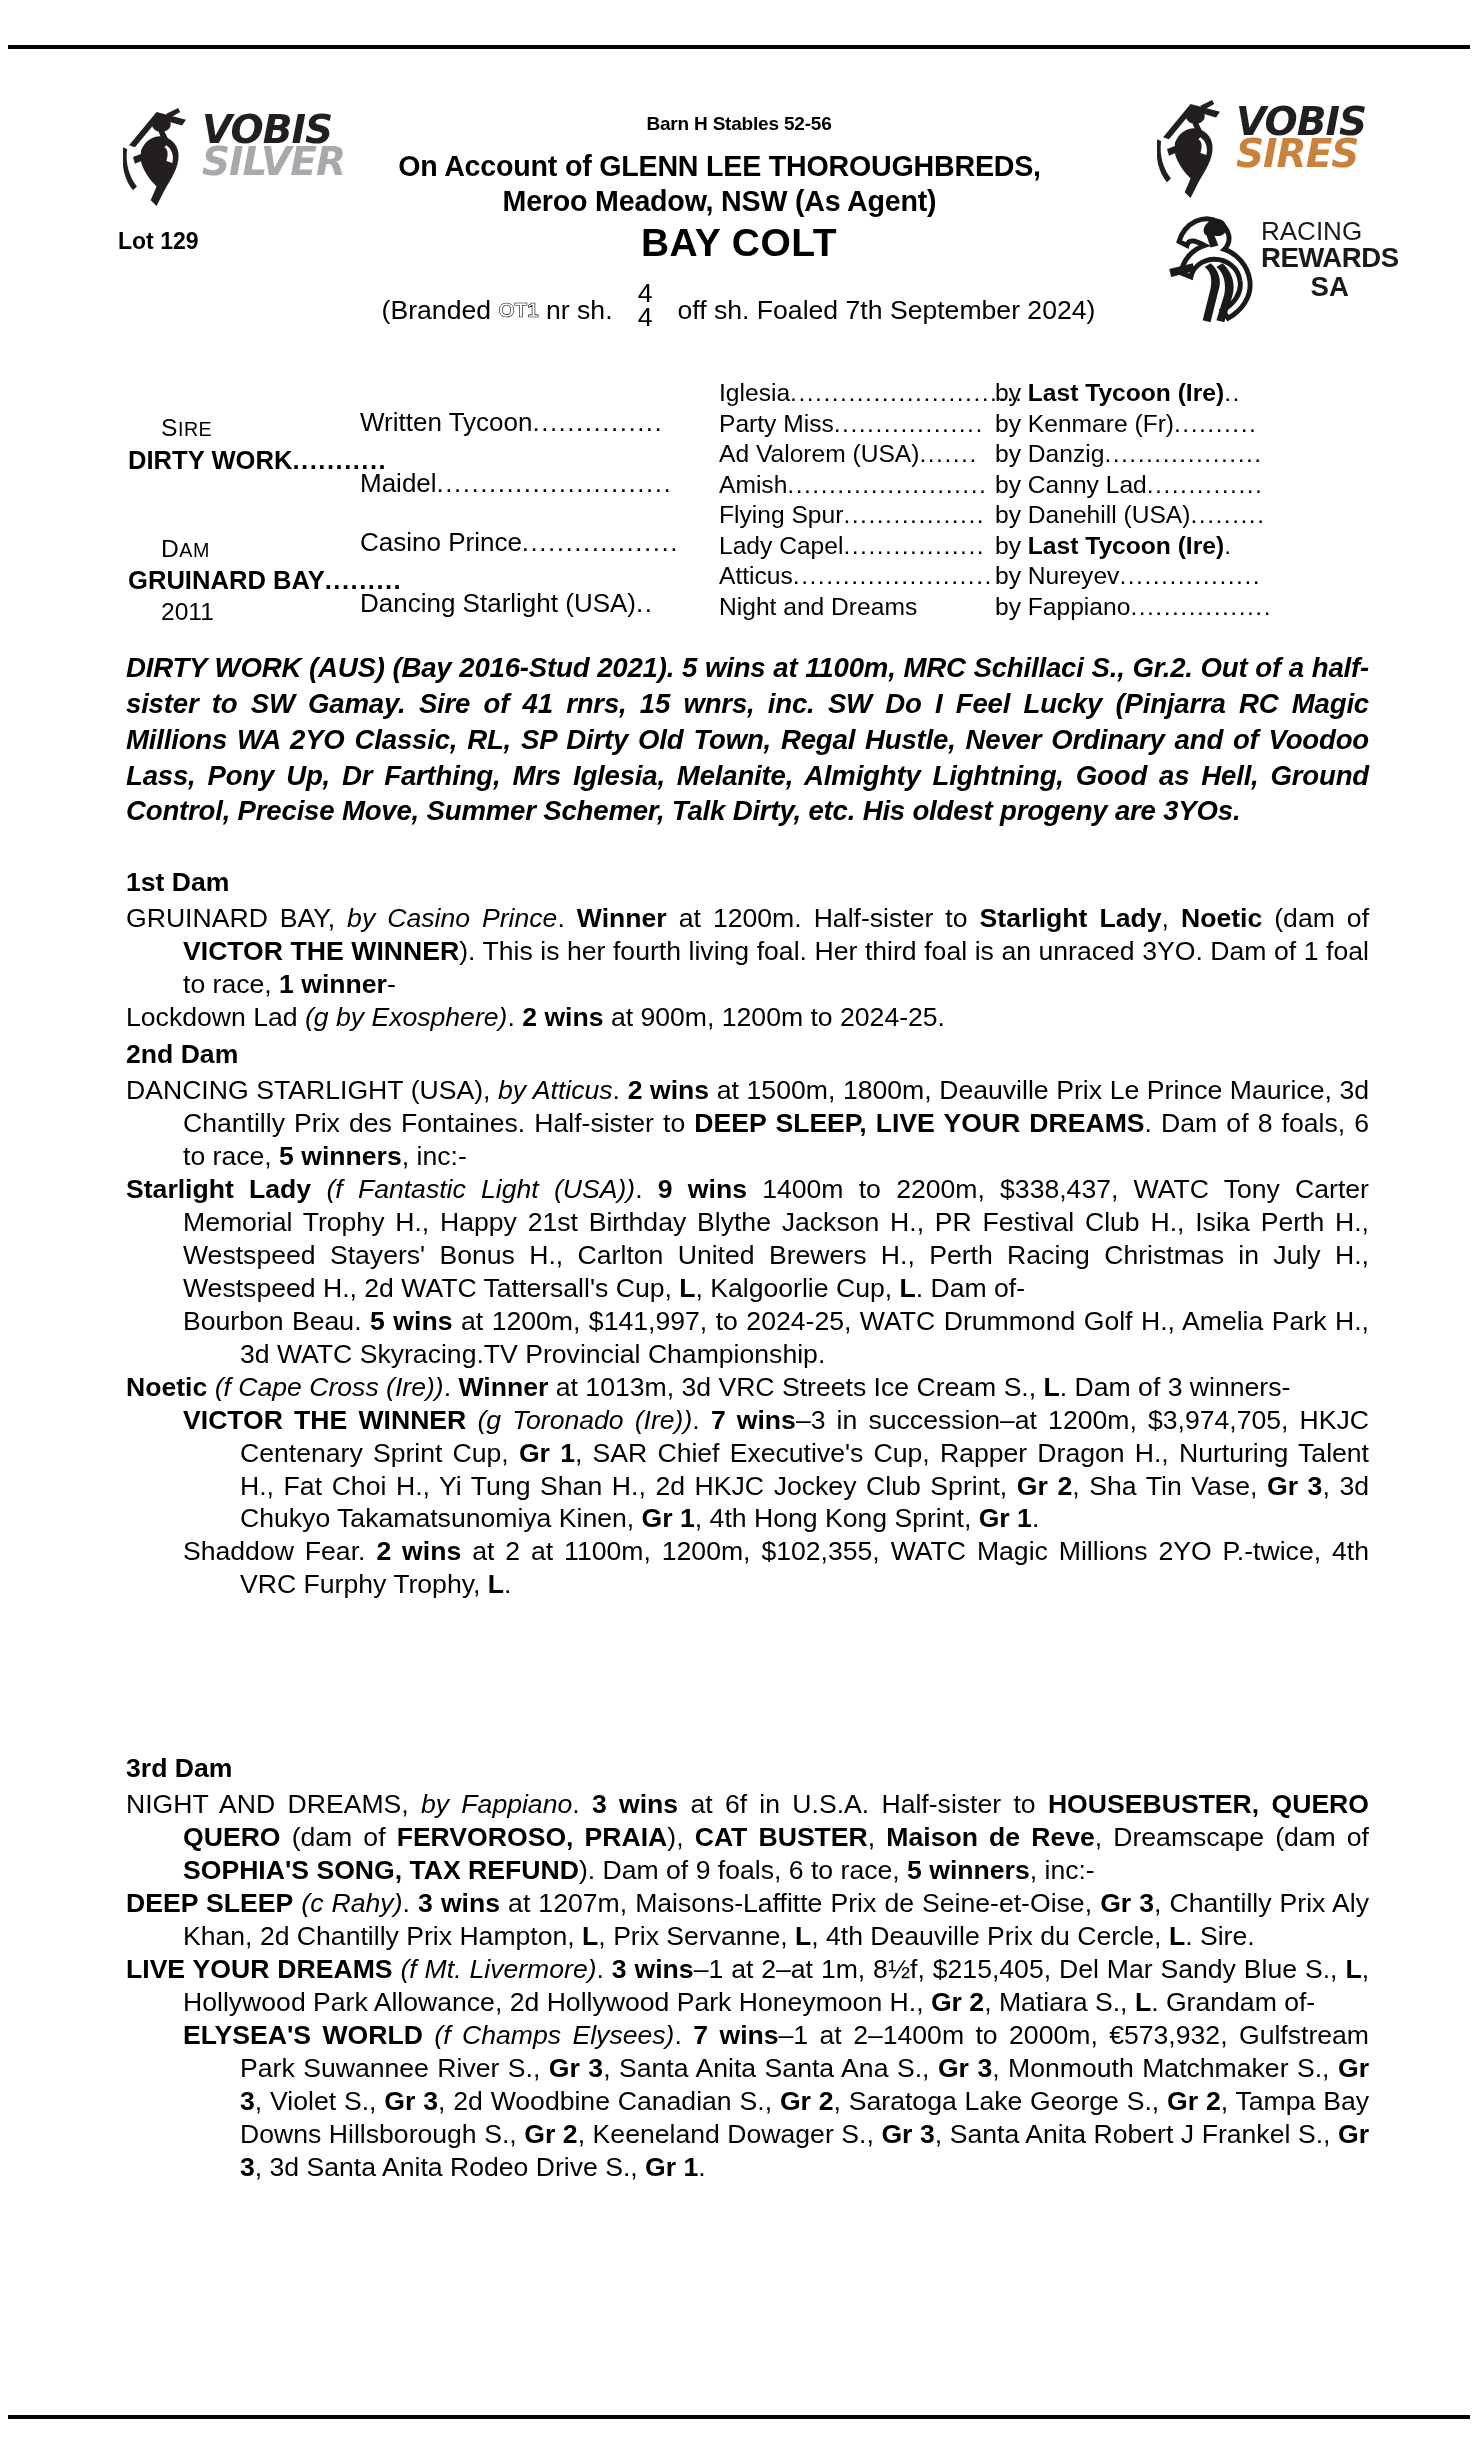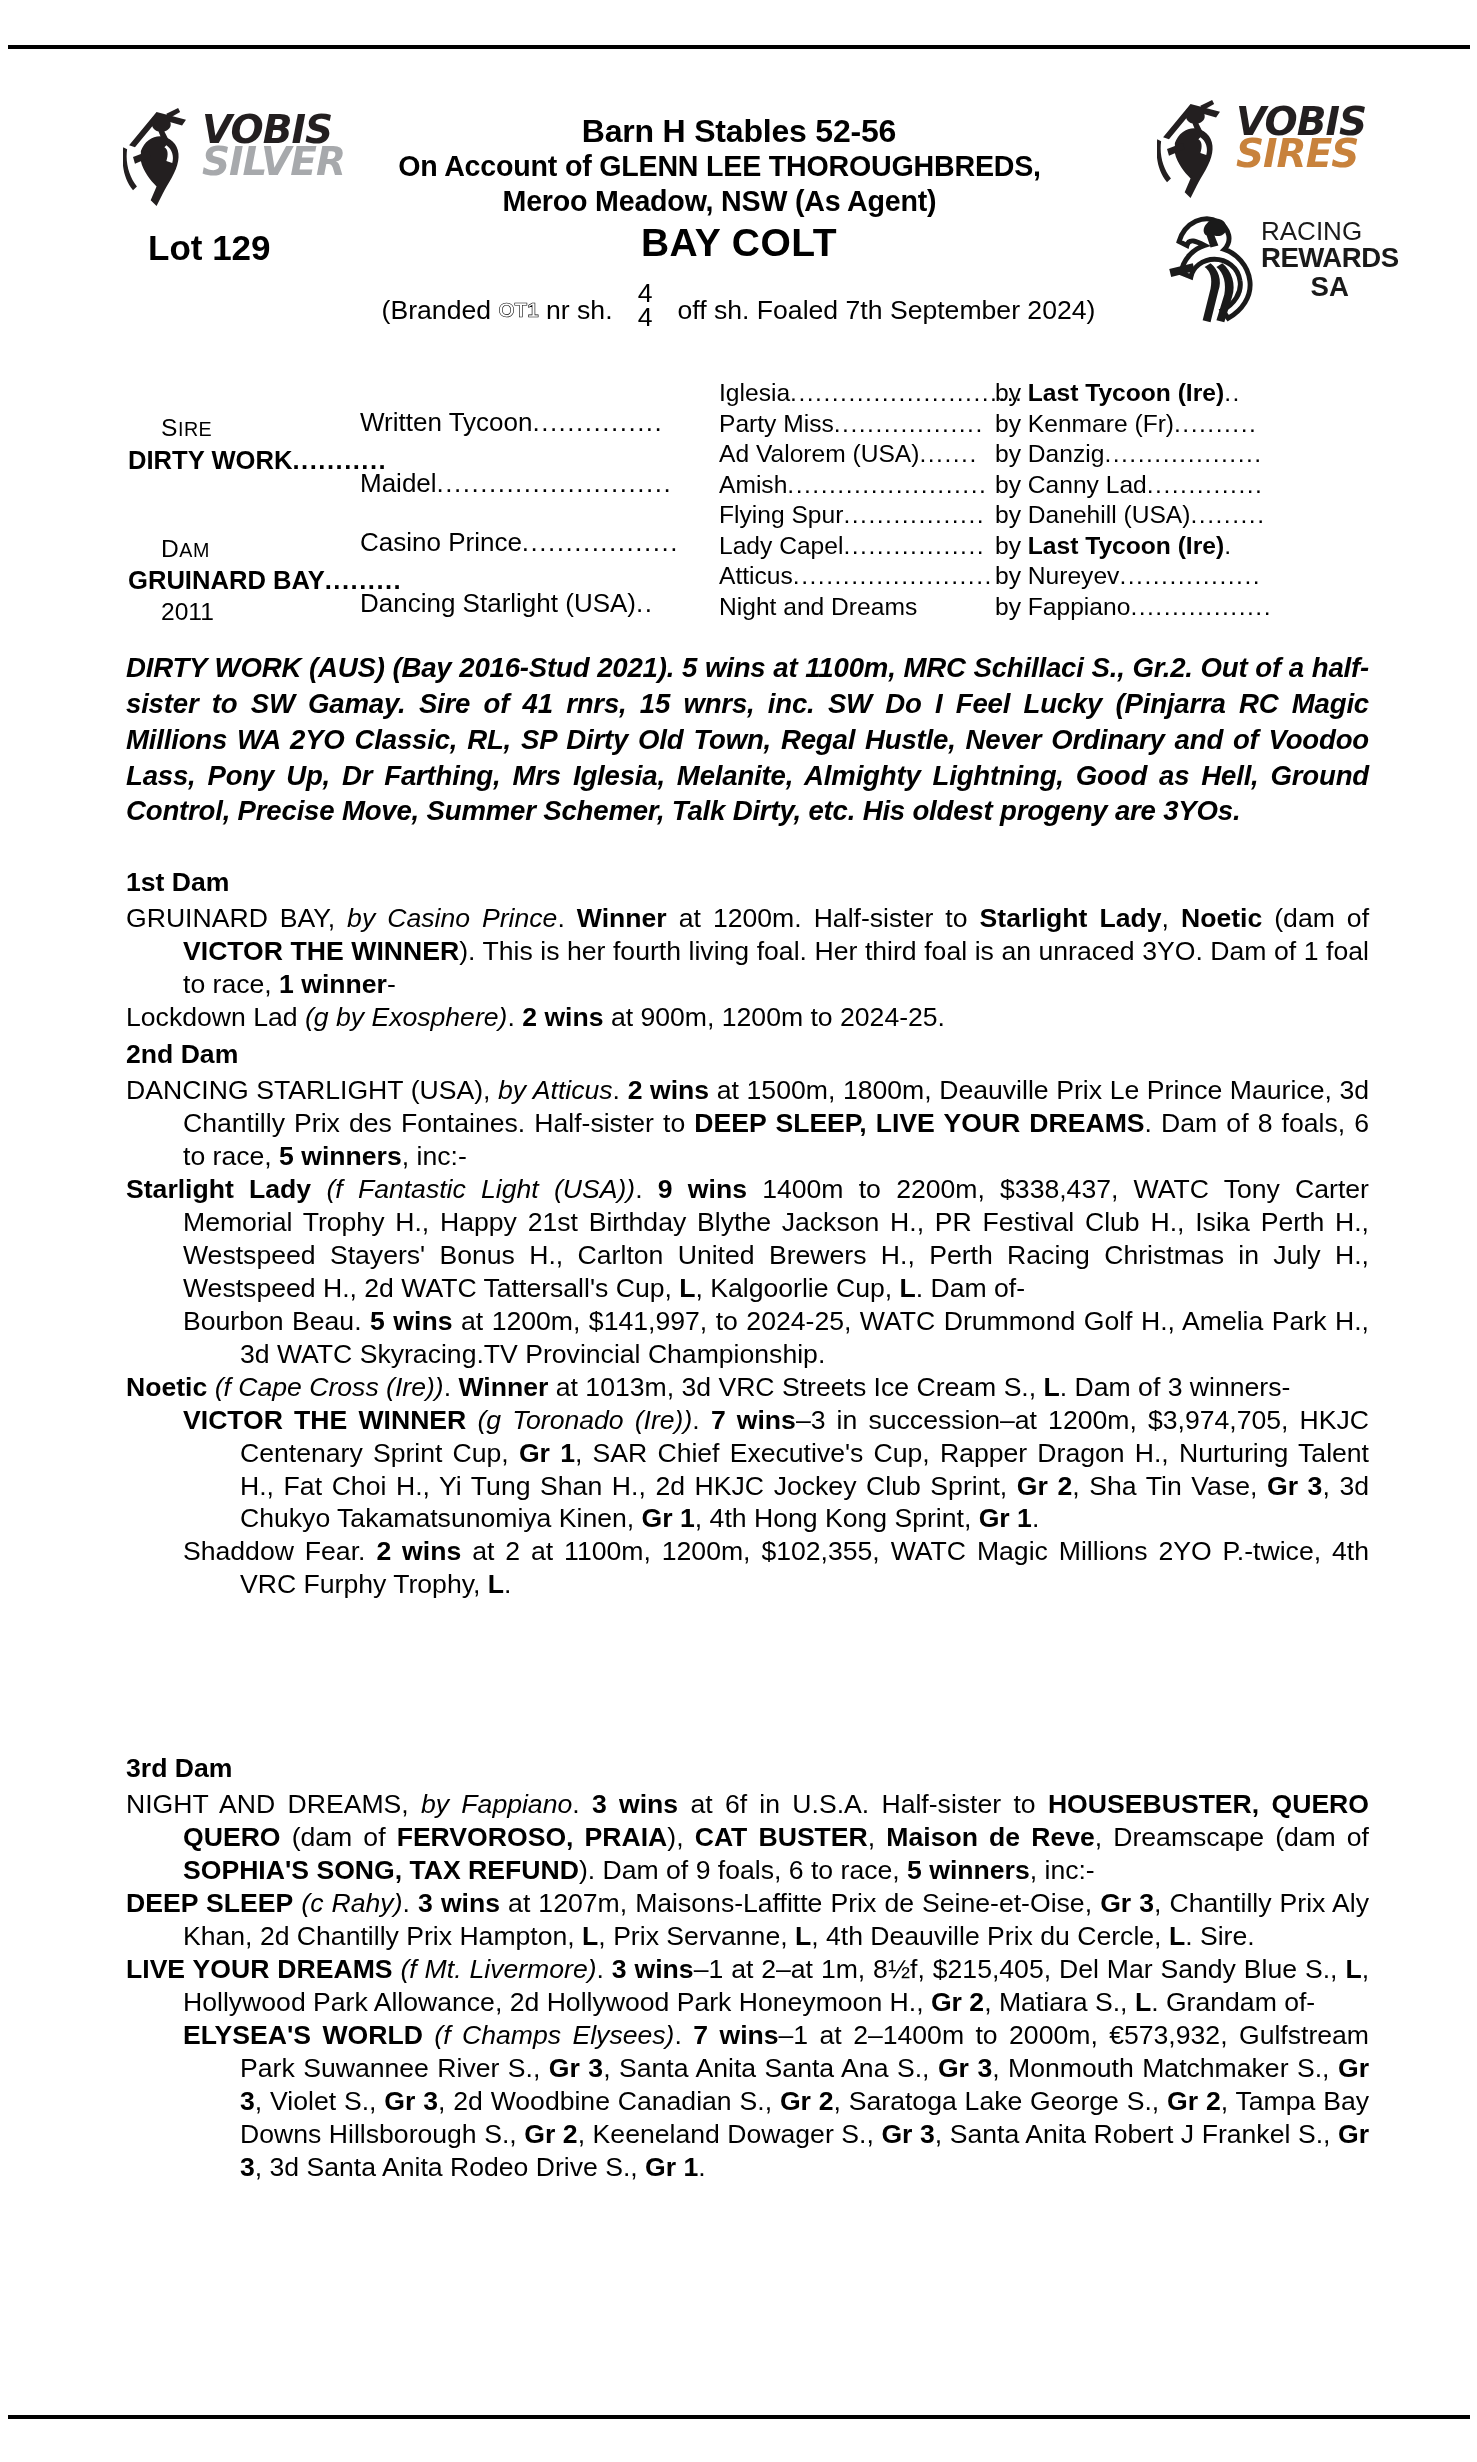--- a/index.html
+++ b/index.html
@@ -108,21 +108,21 @@
   .rr-words .r2 { display:block; font-size: 27.6px; font-weight: bold; letter-spacing: -0.5px; }
   .rr-words .r3 { display:block; font-size: 27.6px; font-weight: bold; text-align: center; }
 
   
   .barn-line {
     position: absolute;
     left: 335px;
     top: 54px;
     width: 808px;
     text-align: center;
-    font-size: 32px;
+    font-size: 19px;
     font-weight: bold;
     letter-spacing: -0.2px;
   }
   .account-line {
     position: absolute;
     left: 296px;
     top: 91px;
     width: 847px;
     text-align: center;
     font-size: 28.6px;
@@ -136,23 +136,22 @@
     width: 847px;
     text-align: center;
     font-size: 28.6px;
     font-weight: bold;
     letter-spacing: -0.2px;
   }
   .lot-no {
     position: absolute;
     left: 118px;
     top: 169px;
-    font-size: 35px;
-    font-weight: bold;
-    margin-left: 30px;
+    font-size: 23px;
+    font-weight: bold;
   }
   .sex-title {
     position: absolute;
     left: 414px;
     top: 162px;
     width: 650px;
     text-align: center;
     font-size: 39px;
     font-weight: bold;
     letter-spacing: 0.5px;

